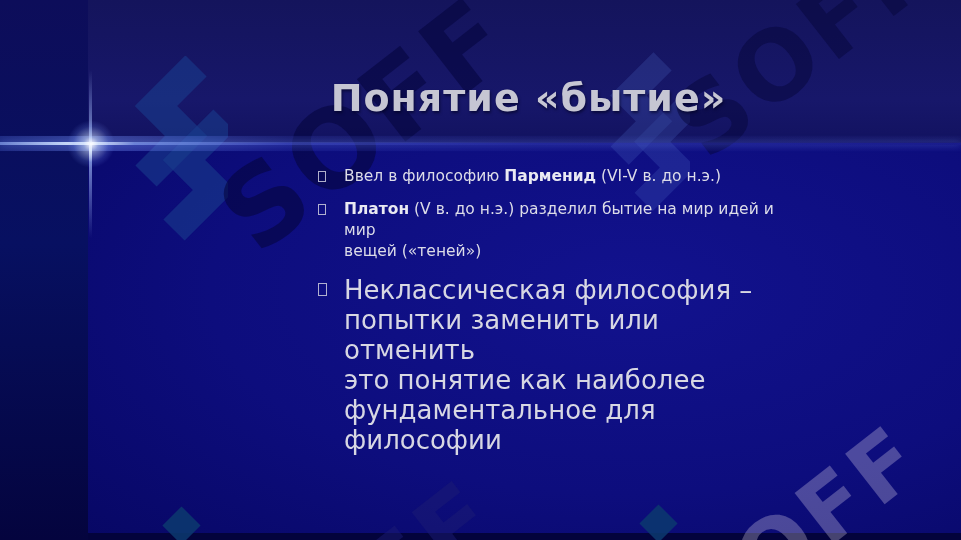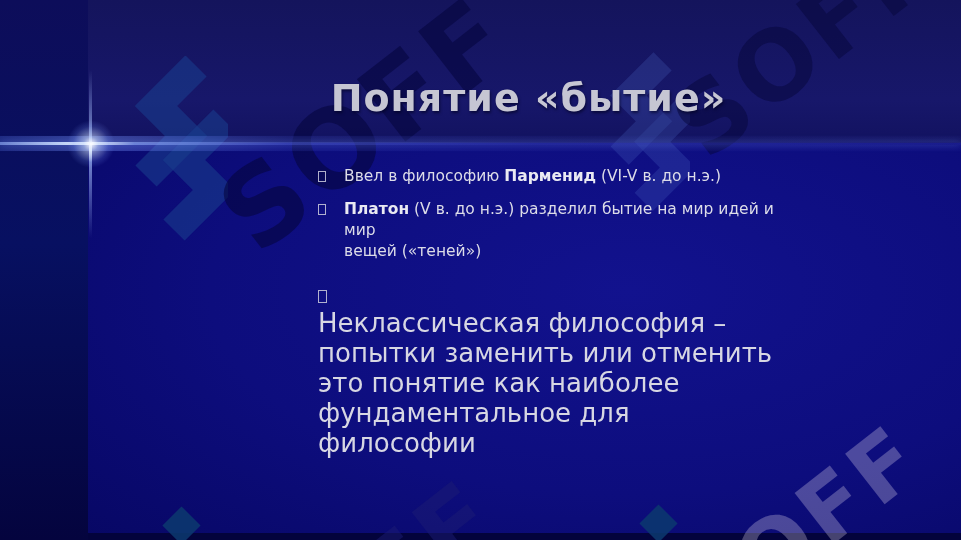--- a/index.html
+++ b/index.html
@@ -50,21 +50,21 @@
   
   .content{position:absolute;left:282px;top:166px;width:512px;}
   .bullet{display:flex;align-items:flex-start;padding-left:36px;}
   .marker{flex:0 0 26px;}
   .mbox{display:block;width:6px;height:9px;border:1px solid rgba(195,195,215,.9);margin-top:5px;}
   .bullet.lg .mbox{width:7px;height:11px;margin-top:8px;}
   .btext{white-space:pre-line;color:#dcdce8;font-size:15.5px;line-height:21px;}
   .btext b{color:#e9e9f2;}
   .bullet.b2{margin-top:12px;}
   .bullet.b3{margin-top:8px;}
-  .bullet.b4{margin-top:20px;flex-direction:column;}
+  .bullet.b4{margin-top:13px;}
   .bullet.lg .btext{font-size:26px;line-height:30px;color:#d7d7e3;}
   .link{color:var(--link-color,#3278c8);cursor:pointer;}
   .tail-line{display:block;margin-top:10px;}
   .period{font-weight:bold;font-size:19px;}
 </style>
 </head>
 <body>
 
 <div class="stage">
 

